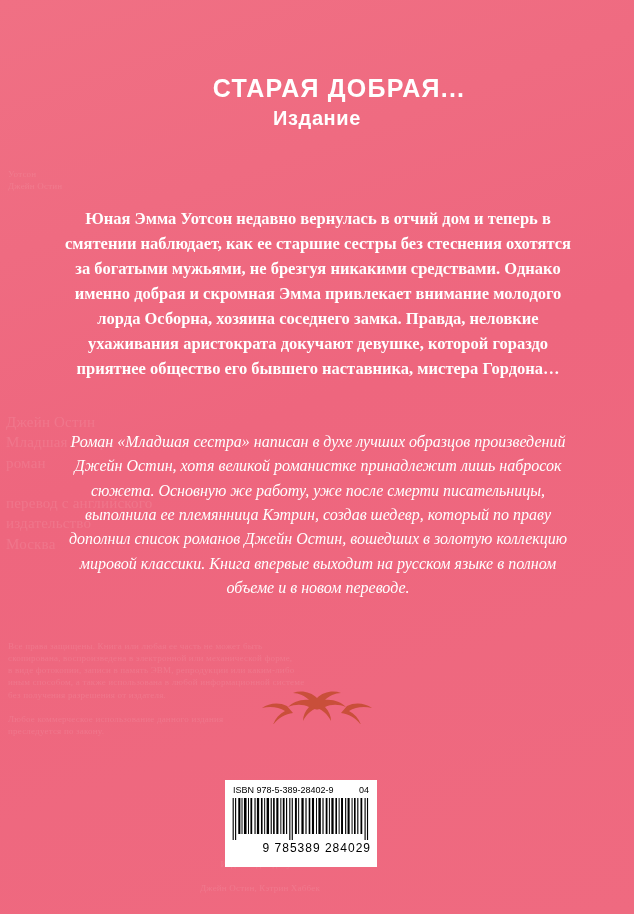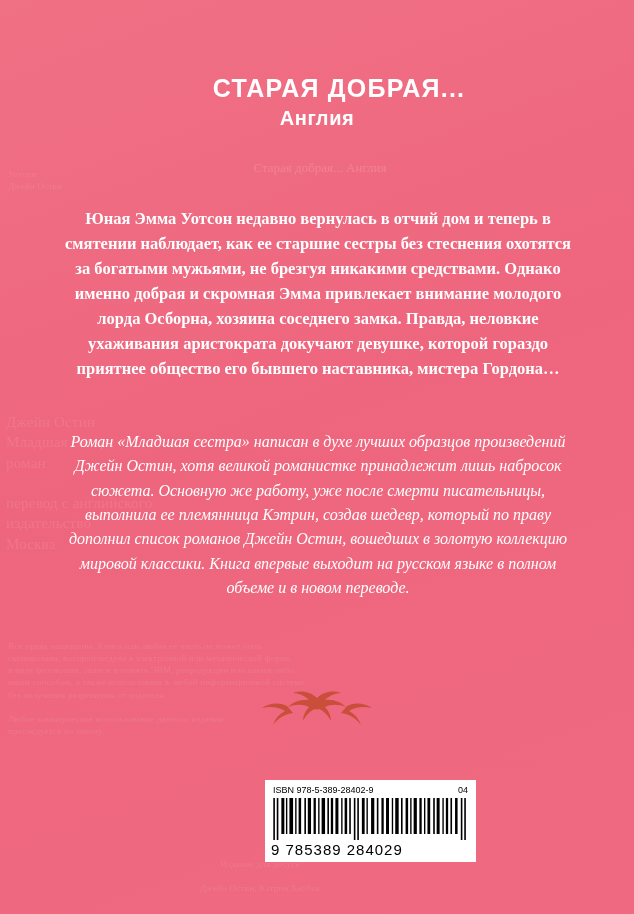--- a/index.html
+++ b/index.html
@@ -127,58 +127,55 @@
     font-size: 30px;
     line-height: 1;
     letter-spacing: 2px;
   }
   .ornament svg { display: inline-block; }
 
   .barcode-box {
     position: absolute;
     left: 225px;
     top: 780px;
-    width: 211px;
+    width: 152px;
     background: #ffffff;
-    padding: 4px 6px 4px 6px;
+    padding: 4px 6px 12px 6px;
     box-sizing: border-box;
     font-family: "Liberation Sans", sans-serif;
-    margin-left: 40px;
   }
   .barcode-top {
     display: flex;
     justify-content: space-between;
     align-items: baseline;
     font-size: 9px;
     color: #000;
     padding: 1px 2px 3px 2px;
   }
   .bars {
     height: 42px;
     width: 100%;
     display: block;
   }
   .barcode-digits {
-    font-size: 15px;
+    font-size: 12px;
     color: #000;
     letter-spacing: 1px;
-    text-align: left;
+    text-align: right;
     padding-top: 1px;
     font-family: "Liberation Sans", sans-serif;
   }
 </style>
 </head>
 <body>
 
 <div class="page">
 
   <div class="ghost ghost-top">Уотсон
 Джейн Остин</div>
-  <div class="ghost-series">Старая добрая...
-Англия</div>
   <div class="ghost ghost-mid">Джейн Остин
 Младшая сестра
 роман
 
 перевод с английского
 издательство
 Москва</div>
   <div class="ghost ghost-low">Все права защищены. Книга или любая ее часть не может быть
 скопирована, воспроизведена в электронной или механической форме,
 в виде фотокопии, записи в память ЭВМ, репродукции или каким-либо
@@ -186,21 +183,21 @@
 без получения разрешения от издателя.
 
 Любое коммерческое использование данного издания
 преследуется по закону.</div>
   <div class="ghost ghost-bottom">Издание для досуга
 
 Джейн Остин, Кэтрин Хаббек</div>
 
   <div class="series-title">
     <span class="line1">СТАРАЯ ДОБРАЯ...</span>
-    <span class="line2">Англия</span>
+    <span class="line2">Издание</span>
   </div>
 
   <div class="blurb">Юная Эмма Уотсон недавно вернулась в отчий дом и теперь в смятении наблюдает, как ее старшие сестры без стеснения охотятся за богатыми мужьями, не брезгуя никакими средствами. Однако именно добрая и скромная Эмма привлекает внимание молодого лорда Осборна, хозяина соседнего замка. Правда, неловкие ухаживания аристократа докучают девушке, которой гораздо приятнее общество его бывшего наставника, мистера Гордона…</div>
 
   <div class="note">Роман «Младшая сестра» написан в духе лучших образцов произведений Джейн Остин, хотя великой романистке принадлежит лишь набросок сюжета. Основную же работу, уже после смерти писательницы, выполнила ее племянница Кэтрин, создав шедевр, который по праву дополнил список романов Джейн Остин, вошедших в золотую коллекцию мировой классики. Книга впервые выходит на русском языке в полном объеме и в новом переводе.</div>
 
   <div class="ornament">
     <svg width="120" height="34" viewBox="0 0 120 34" aria-hidden="true">
       <g fill="#c94f3a">
         <path d="M60 8 c-6 -6 -16 -8 -24 -5 c6 0 12 3 16 7 c-8 -1 -16 2 -21 7 c7 -3 15 -3 21 0 c-4 4 -6 9 -6 14 c3 -6 8 -11 14 -13 c6 2 11 7 14 13 c0 -5 -2 -10 -6 -14 c6 -3 14 -3 21 0 c-5 -5 -13 -8 -21 -7 c4 -4 10 -7 16 -7 c-8 -3 -18 -1 -24 5 z"></path>

